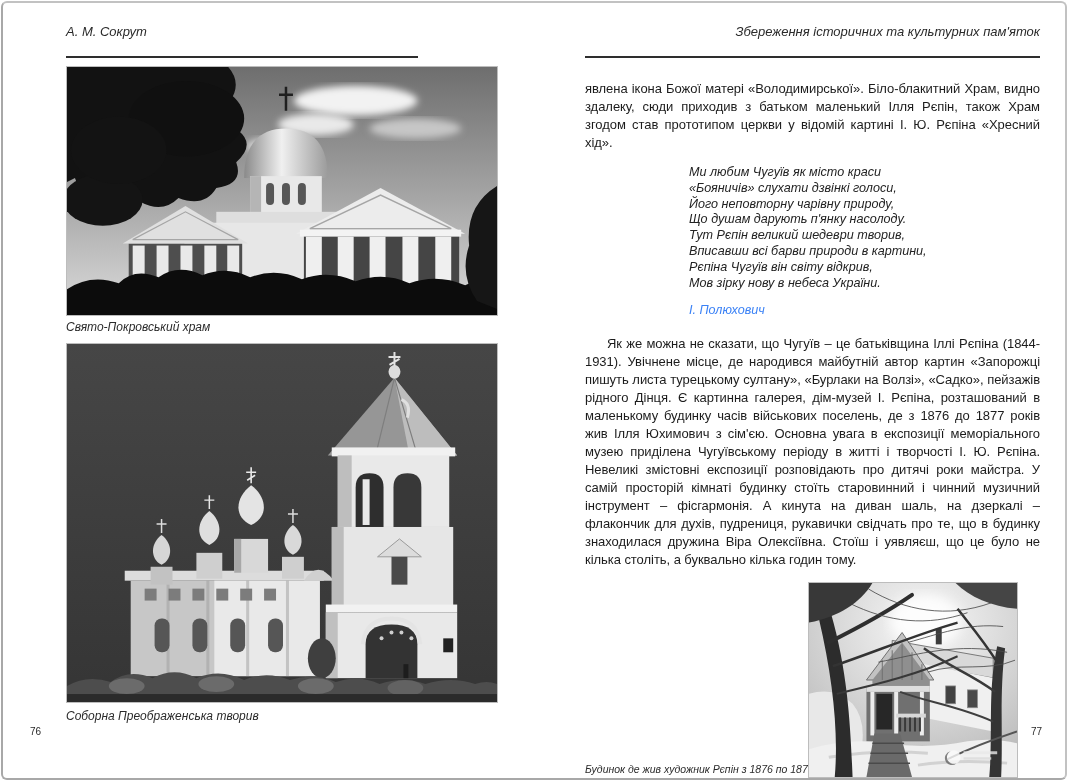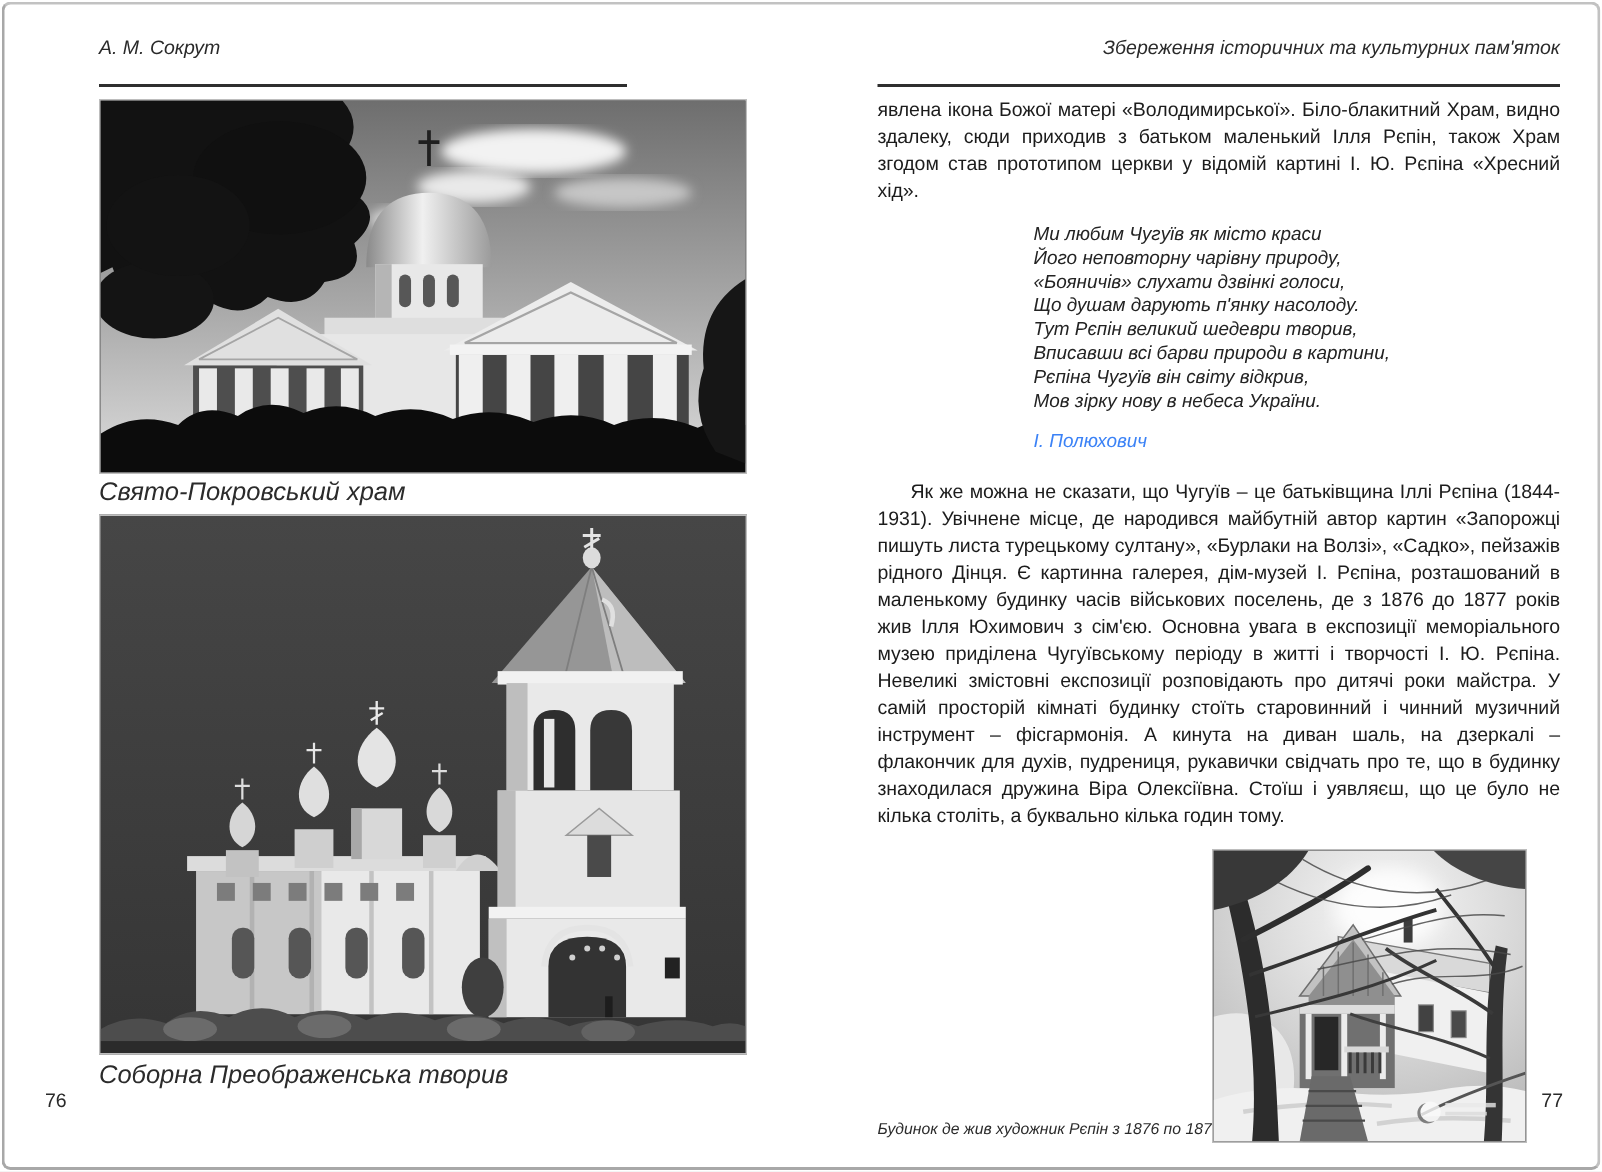--- a/index.html
+++ b/index.html
@@ -14,36 +14,36 @@
   .page-col{position:absolute;top:24px;}
   .page-left{left:30px;width:352px;margin-left:36px;}
   .page-right{left:585px;width:455px;height:745px;}
   .running-head{font-style:italic;font-size:13px;line-height:15px;color:#2a2a2a;}
   .running-head.right{text-align:right;}
   .head-rule{height:2px;background:#2e2e2e;margin-top:17px;}
   .photo{border:1px solid #bdbdbd;box-sizing:border-box;background:#444;overflow:hidden;}
   .photo svg{display:block;}
   .photo1{margin-top:8px;width:432px;height:250px;}
   .photo2{margin-top:9px;width:432px;height:360px;}
-  .caption{font-style:italic;font-size:17px;line-height:13px;color:#2b2b2b;margin-top:5px;}
+  .caption{font-style:italic;font-size:12px;line-height:13px;color:#2b2b2b;margin-top:5px;}
   .caption2{margin-top:7px;}
   .body-par{
-    margin-top:6px;font-size:13px;line-height:18px;text-align:justify;
+    margin-top:22px;font-size:13px;line-height:18px;text-align:justify;
     letter-spacing:-0.05px;color:#1c1c1c;
   }
   .par2{text-indent:22px;margin-top:16px;}
   .poem{margin:4px 0 0 104px;font-style:italic;font-size:12.6px;line-height:15.8px;color:#232323;}
   .poem-author{margin-top:12px;font-style:italic;font-size:12.6px;color:#3b82f6;}
   .photo-row{display:flex;margin-top:10px;height:196px;}
   .caption-right{
     flex:1;align-self:flex-end;text-align:right;padding-right:12px;margin-bottom:3px;
     font-style:italic;font-size:10.5px;color:#2b2b2b;white-space:nowrap;overflow:hidden;
   }
   .photo3{width:210px;height:196px;margin-right:22px;flex:0 0 auto;}
-  .page-num{position:absolute;top:726px;font-size:13px;color:#2a2a2a;}
+  .page-num{position:absolute;top:726px;font-size:10px;color:#2a2a2a;}
   .page-num.left{left:30px;}
   .page-num.right{right:26px;margin-left:44px;}
 </style>
 </head>
 <body>
 
 <div class="scan">
   <div class="scan-frame"></div>
 
   <div class="page-col page-left">
@@ -193,22 +193,22 @@
   </div>
 
   <div class="page-col page-right">
     <div class="running-head right">Збереження історичних та культурних пам'яток</div>
     <div class="head-rule"></div>
 
     <p class="body-par">явлена ікона Божої матері «Володимирської». Біло-блакитний Храм, видно здалеку, сюди приходив з батьком маленький Ілля Рєпін, також Храм згодом став прототипом церкви у відомій картині І. Ю. Рєпіна «Хресний хід».</p>
 
     <div class="poem">
       <div class="poem-line">Ми любим Чугуїв як місто краси</div>
+      <div class="poem-line">«Бояничів» слухати дзвінкі голоси,</div>
       <div class="poem-line">Його неповторну чарівну природу,</div>
-      <div class="poem-line">«Бояничів» слухати дзвінкі голоси,</div>
       <div class="poem-line">Що душам дарують п'янку насолоду.</div>
       <div class="poem-line">Тут Рєпін великий шедеври творив,</div>
       <div class="poem-line">Вписавши всі барви природи в картини,</div>
       <div class="poem-line">Рєпіна Чугуїв він світу відкрив,</div>
       <div class="poem-line">Мов зірку нову в небеса України.</div>
       <div class="poem-author">І. Полюхович</div>
     </div>
 
     <p class="body-par par2">Як же можна не сказати, що Чугуїв – це батьківщина Іллі Рєпіна (1844-1931). Увічнене місце, де народився майбутній автор картин «Запорожці пишуть листа турецькому султану», «Бурлаки на Волзі», «Садко», пейзажів рідного Дінця. Є картинна галерея, дім-музей І. Рєпіна, розташований в маленькому будинку часів військових поселень, де з 1876 до 1877 років жив Ілля Юхимович з сім'єю. Основна увага в експозиції меморіального музею приділена Чугуївському періоду в житті і творчості І. Ю. Рєпіна. Невеликі змістовні експозиції розповідають про дитячі роки майстра. У самій просторій кімнаті будинку стоїть старовинний і чинний музичний інструмент – фісгармонія. А кинута на диван шаль, на дзеркалі – флакончик для духів, пудрениця, рукавички свідчать про те, що в будинку знаходилася дружина Віра Олексіївна. Стоїш і уявляєш, що це було не кілька століть, а буквально кілька годин тому.</p>
 

